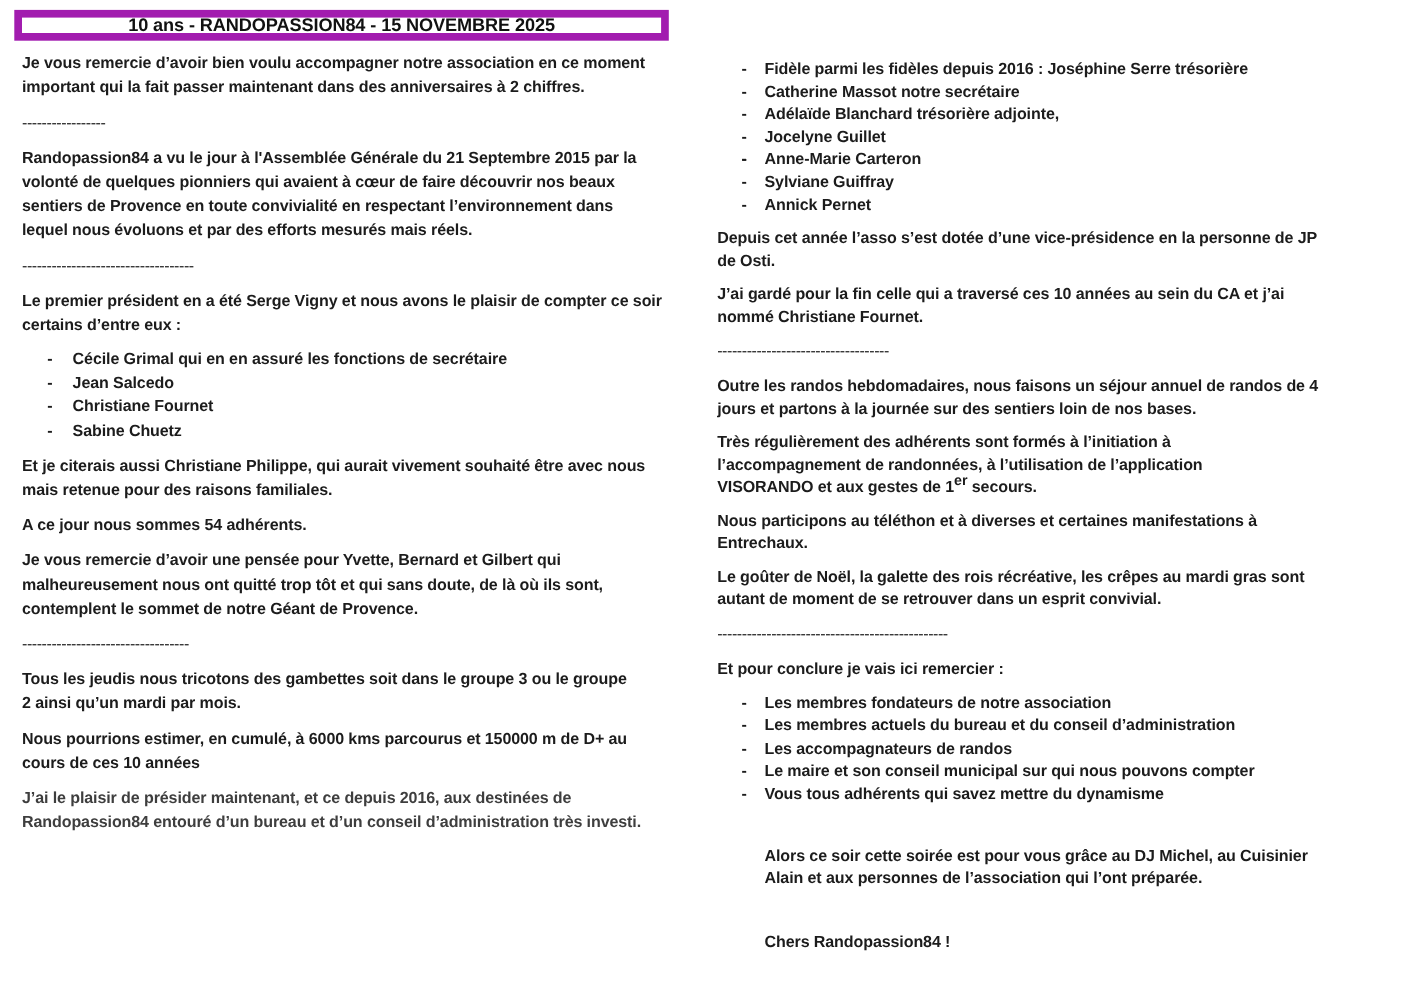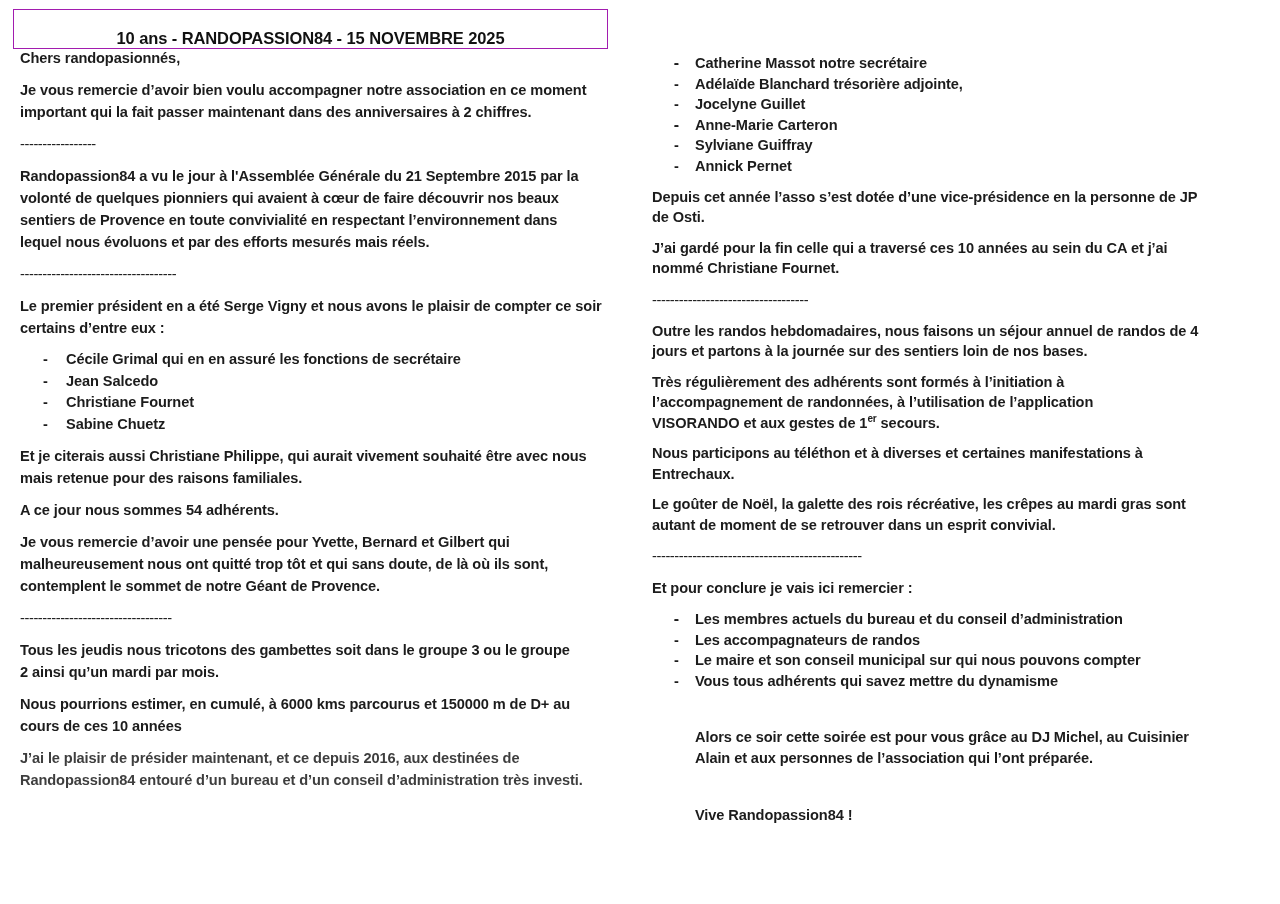--- a/index.html
+++ b/index.html
@@ -9,23 +9,23 @@
     body {
       position: relative;
       font-family: "Liberation Sans", "DejaVu Sans", sans-serif;
       color: #1c1c1c;
       font-weight: bold;
       font-size: 14.6px;
       letter-spacing: -0.1px;
     }
     .title-box {
       position: absolute;
-      left: 13px; top: 9px; width: 595px; height: 40px;
-      border: 1px solid #a21caf;
-      display: flex; align-items: flex-end; justify-content: center;
+      left: 13px; top: 9px; width: 595px; height: 28px;
+      border: 7px solid #a21caf;
+      display: flex; align-items: center; justify-content: center;
       font-size: 16.5px; font-weight: bold; color: #111;
     }
     .col {
       position: absolute;
     }
     .col-left { left: 20px; top: 47px; width: 590px; }
     .col-right { left: 652px; top: 53px; width: 560px; }
     p.para {
       line-height: 22px;
       margin-bottom: 10px;
@@ -52,31 +52,30 @@
       position: absolute;
       left: 23px; top: 0;
       font-weight: bold;
     }
     .col-right ul.dash-list li .dash { left: 22px; }
     .indented { padding-left: 43px; margin-top: 36px; }
     .faded {
       color: #2a2a2a;
       opacity: 0.9;
     }
-    sup { font-size: 10px; vertical-align: super; line-height: 0; }
+    sup { font-size: 13px; vertical-align: super; line-height: 0; }
   </style>
 </head>
 <body>
 
 <div class="title-box">
   <span>10 ans - RANDOPASSION84 - 15 NOVEMBRE 2025</span>
 </div>
 
 <div class="col col-left">
-  <p class="para">Chers randopasionnés,</p>
   <p class="para" style="width:575px">Je vous remercie d’avoir bien voulu accompagner notre association en ce moment important qui la fait passer maintenant dans des anniversaires à 2 chiffres.</p>
   <div class="sep">-----------------</div>
   <p class="para" style="width:578px">Randopassion84 a vu le jour à l'Assemblée Générale du 21 Septembre 2015 par la volonté de quelques pionniers qui avaient à cœur de faire découvrir nos beaux sentiers de Provence en toute convivialité en respectant l’environnement dans lequel nous évoluons et par des efforts mesurés mais réels.</p>
   <div class="sep">-----------------------------------</div>
   <p class="para" style="width:585px">Le premier président en a été Serge Vigny et nous avons le plaisir de compter ce soir certains d’entre eux :</p>
   <ul class="dash-list">
     <li><span class="dash">-</span><span>Cécile Grimal qui en en assuré les fonctions de secrétaire</span></li>
     <li><span class="dash">-</span><span>Jean Salcedo</span></li>
     <li><span class="dash">-</span><span>Christiane Fournet</span></li>
     <li><span class="dash">-</span><span>Sabine Chuetz</span></li>
@@ -85,40 +84,40 @@
   <p class="para">A ce jour nous sommes 54 adhérents.</p>
   <p class="para" style="width:590px">Je vous remercie d’avoir une pensée pour Yvette, Bernard et Gilbert qui malheureusement nous ont quitté trop tôt et qui sans doute, de là où ils sont, contemplent le sommet de notre Géant de Provence.</p>
   <div class="sep">----------------------------------</div>
   <p class="para" style="width:560px">Tous les jeudis nous tricotons des gambettes soit dans le groupe 3 ou le groupe 2 ainsi qu’un mardi par mois.</p>
   <p class="para" style="width:590px">Nous pourrions estimer, en cumulé, à 6000 kms parcourus et 150000 m de D+ au cours de ces 10 années</p>
   <p class="para faded" style="width:570px">J’ai le plaisir de présider maintenant, et ce depuis 2016, aux destinées de Randopassion84 entouré d’un bureau et d’un conseil d’administration très investi.</p>
 </div>
 
 <div class="col col-right">
   <ul class="dash-list">
-    <li><span class="dash">-</span></li>
+    <li><span class="dash">-</span><span>Fidèle parmi les fidèles depuis 2016 : Joséphine Serre trésorière</span></li>
     <li><span class="dash">-</span><span>Catherine Massot notre secrétaire</span></li>
     <li><span class="dash">-</span><span>Adélaïde Blanchard trésorière adjointe,</span></li>
     <li><span class="dash">-</span><span>Jocelyne Guillet</span></li>
     <li><span class="dash">-</span></li>
     <li><span class="dash">-</span><span>Anne-Marie Carteron</span></li>
     <li><span class="dash">-</span><span>Sylviane Guiffray</span></li>
     <li><span class="dash">-</span><span>Annick Pernet</span></li>
   </ul>
   <p class="para" style="width:550px;line-height:20.5px">Depuis cet année l’asso s’est dotée d’une vice-présidence en la personne de JP de Osti.</p>
   <p class="para" style="width:540px;line-height:20.5px">J’ai gardé pour la fin celle qui a traversé ces 10 années au sein du CA et j’ai nommé Christiane Fournet.</p>
   <div class="sep">-----------------------------------</div>
   <p class="para" style="width:555px;line-height:20.5px">Outre les randos hebdomadaires, nous faisons un séjour annuel de randos de 4 jours et partons à la journée sur des sentiers loin de nos bases.</p>
   <p class="para" style="width:470px;line-height:20.5px"><span>Très régulièrement des adhérents sont formés à l’initiation à l’accompagnement de randonnées, à l’utilisation de l’application VISORANDO et aux gestes de 1</span><sup>er</sup><span> secours.</span></p>
   <p class="para" style="width:520px;line-height:20.5px">Nous participons au téléthon et à diverses et certaines manifestations à Entrechaux.</p>
   <p class="para" style="width:555px;line-height:20.5px">Le goûter de Noël, la galette des rois récréative, les crêpes au mardi gras sont autant de moment de se retrouver dans un esprit convivial.</p>
   <div class="sep">-----------------------------------------------</div>
   <p class="para">Et pour conclure je vais ici remercier :</p>
   <ul class="dash-list" style="margin-bottom:20px">
-    <li><span class="dash">-</span></li>
+    <li><span class="dash">-</span><span>Les membres fondateurs de notre association</span></li>
     <li><span class="dash">-</span><span>Les membres actuels du bureau et du conseil d’administration</span></li>
     <li><span class="dash">-</span><span>Les accompagnateurs de randos</span></li>
     <li><span class="dash">-</span><span>Le maire et son conseil municipal sur qui nous pouvons compter</span></li>
     <li><span class="dash">-</span><span>Vous tous adhérents qui savez mettre du dynamisme</span></li>
   </ul>
   <p class="para indented" style="width:560px;line-height:20.5px;margin-bottom:20px">Alors ce soir cette soirée est pour vous grâce au DJ Michel, au Cuisinier Alain et aux personnes de l’association qui l’ont préparée.</p>
-  <p class="para indented">Vive Randopassion84 !</p>
+  <p class="para indented">Chers Randopassion84 !</p>
 </div>
 
 </body></html>

